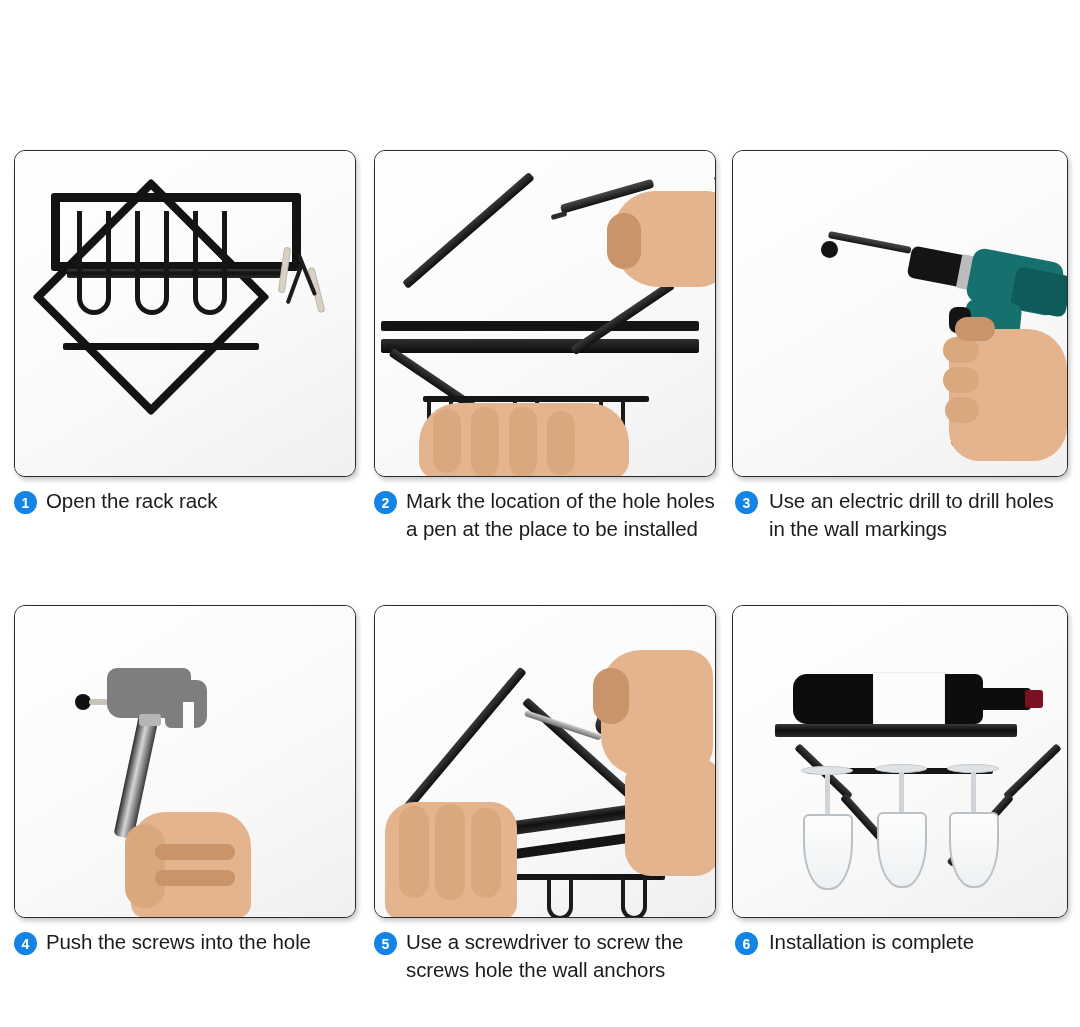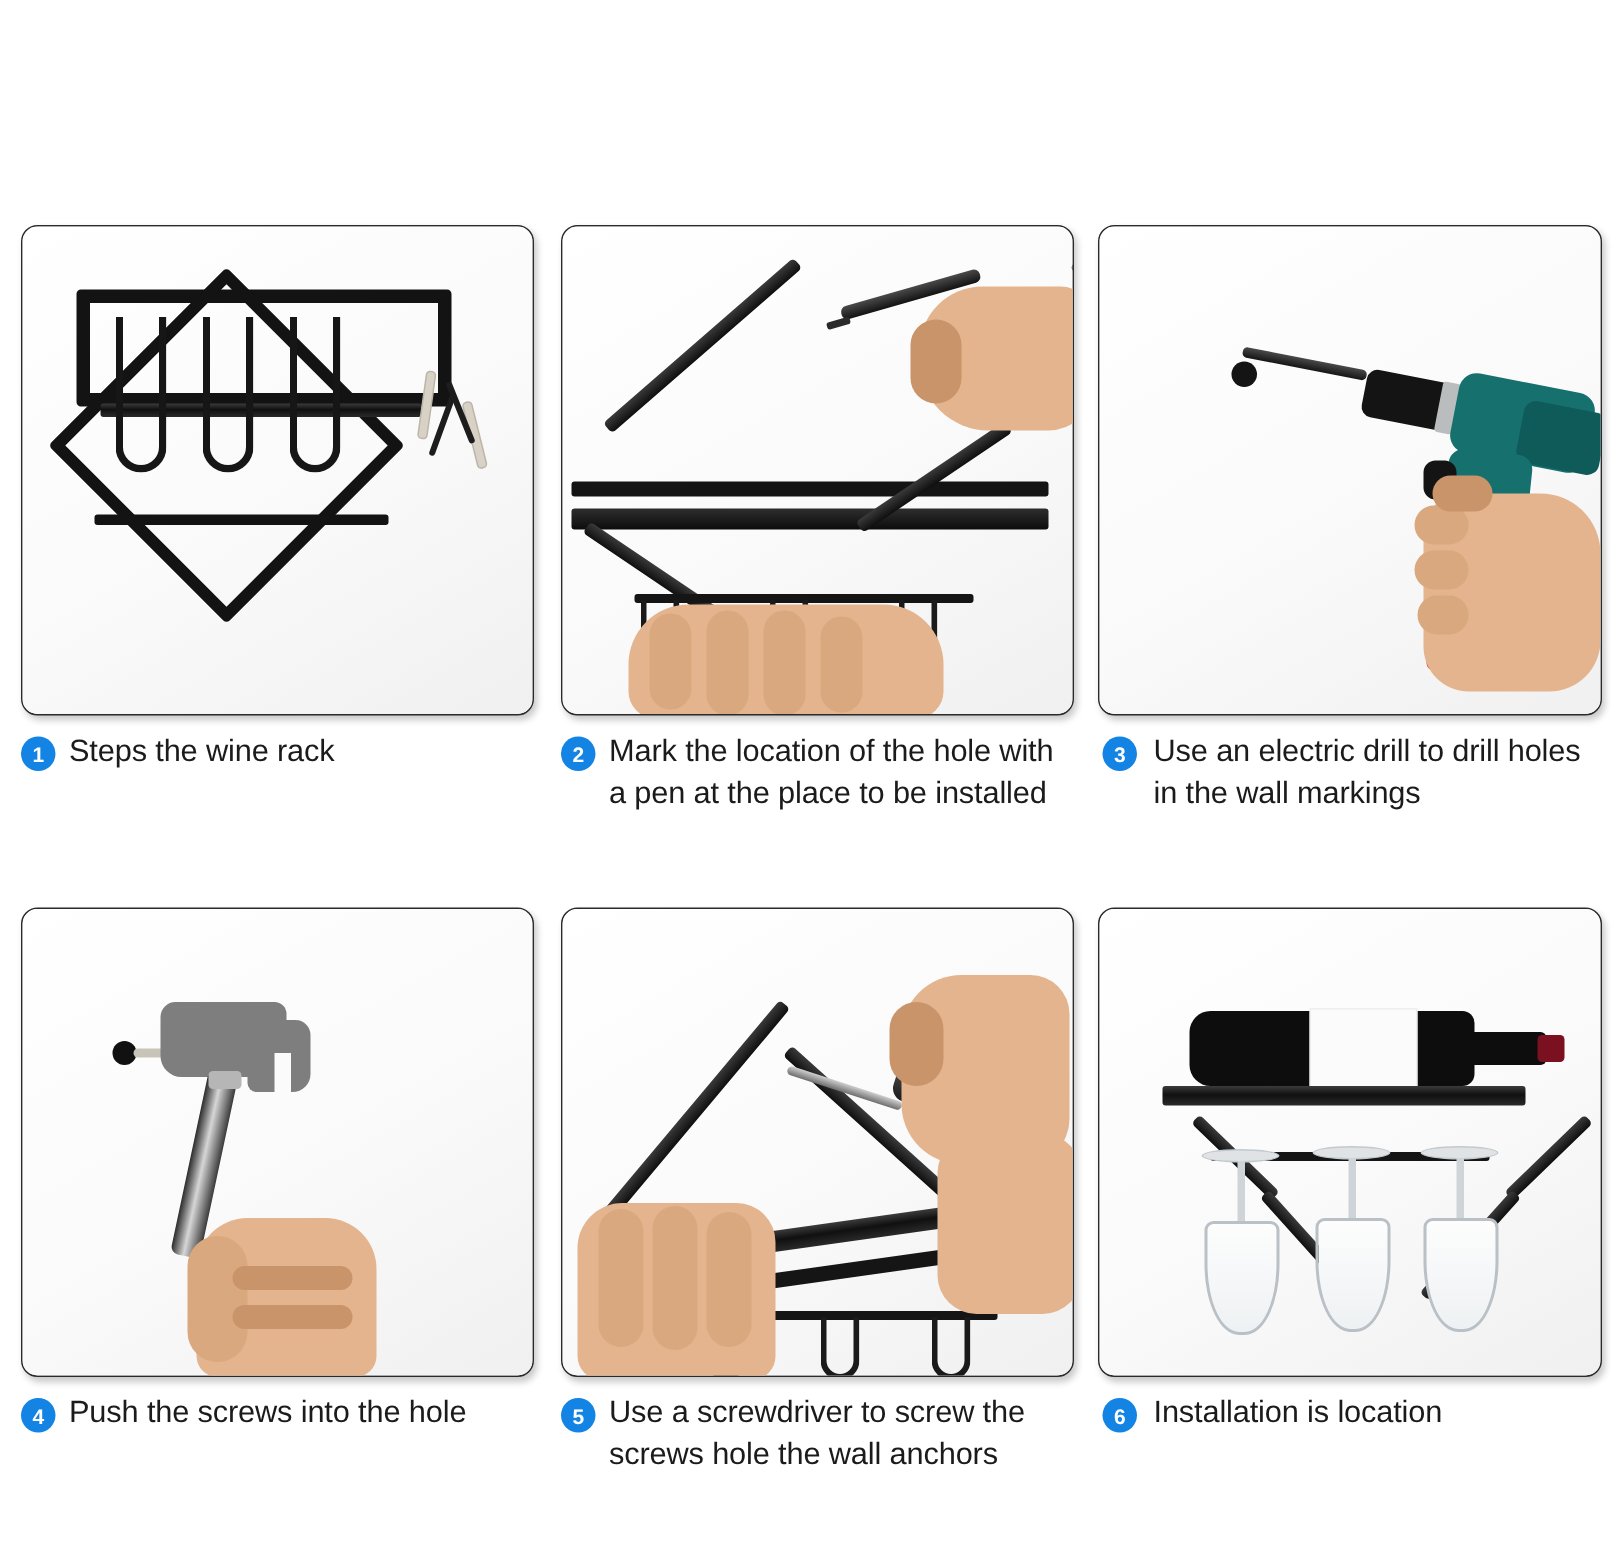--- a/index.html
+++ b/index.html
@@ -142,21 +142,21 @@
             <div class="p1-screws">
               <div class="anchor" style="left:2px;  top:0px;  transform:rotate(8deg);"></div>
               <div class="anchor" style="left:34px; top:20px; transform:rotate(-14deg);"></div>
               <div class="screw" style="left:14px; top:14px; transform:rotate(20deg);"></div>
               <div class="screw" style="left:26px; top:6px;  transform:rotate(-22deg);"></div>
             </div>
           </div>
         </div>
         <div class="cap">
           <div class="badge">1</div>
-          <div class="cap-text">Steps the wine rack</div>
+          <div class="cap-text">Open the rack rack</div>
         </div>
       </div>
 
       <div class="cell c2">
         <div class="photo h1">
           <div class="art">
             <div class="wallbg"></div>
 
             <div class="leg" style="left:30px;  top:130px; width:168px; transform:rotate(-41deg); transform-origin:left center;"></div>
             <div class="leg" style="left:300px; top:130px; width:168px; transform:rotate(41deg);  transform-origin:right center;"></div>
@@ -180,21 +180,21 @@
 
             <div class="skin" style="left:238px; top:40px; width:116px; height:96px; border-radius:42px 22px 30px 46px;"></div>
             <div class="skin3" style="left:232px; top:62px; width:34px; height:56px; border-radius:18px;"></div>
 
             <div class="pen" style="left:186px; top:54px; width:96px; transform:rotate(-16deg); transform-origin:left center;"></div>
             <div class="pen-tip" style="left:176px; top:62px; transform:rotate(-16deg);"></div>
           </div>
         </div>
         <div class="cap">
           <div class="badge">2</div>
-          <div class="cap-text">Mark the location of the hole with a pen at the place to be installed</div>
+          <div class="cap-text">Mark the location of the hole holes a pen at the place to be installed</div>
         </div>
       </div>
 
       <div class="cell c3">
         <div class="photo h1">
           <div class="art">
             <div class="wallbg"></div>
 
             <div class="bit" style="left:94px; top:96px; width:84px; transform:rotate(11deg); transform-origin:right center;"></div>
             <div style="position:absolute; left:88px; top:90px; width:17px; height:17px; background:#141414; border-radius:50%;"></div>
@@ -325,19 +325,19 @@
             </div>
             <div>
               <div class="glass-foot" style="left:214px; top:158px; width:52px;"></div>
               <div class="glass-stem" style="left:238px; top:166px; height:44px;"></div>
               <div class="glass-bowl" style="left:216px; top:206px; width:50px; height:76px;"></div>
             </div>
           </div>
         </div>
         <div class="cap cap-c3">
           <div class="badge">6</div>
-          <div class="cap-text">Installation is location</div>
+          <div class="cap-text">Installation is complete</div>
         </div>
       </div>
     </div>
 
   </div>
 </div>
 
 </body></html>

